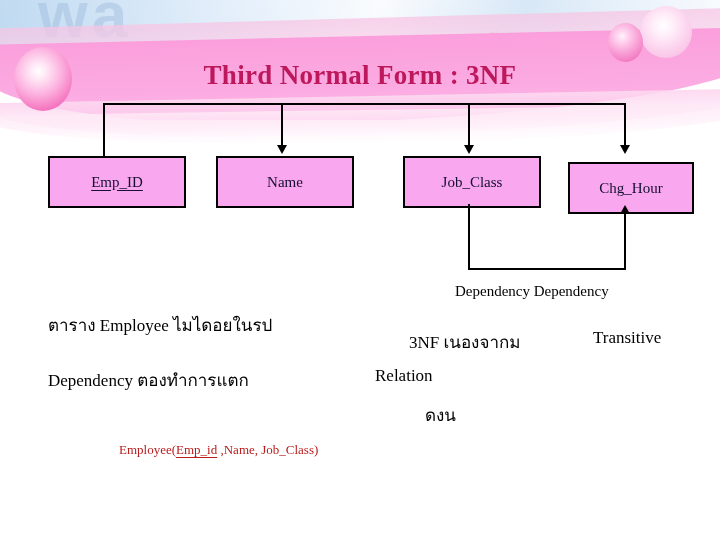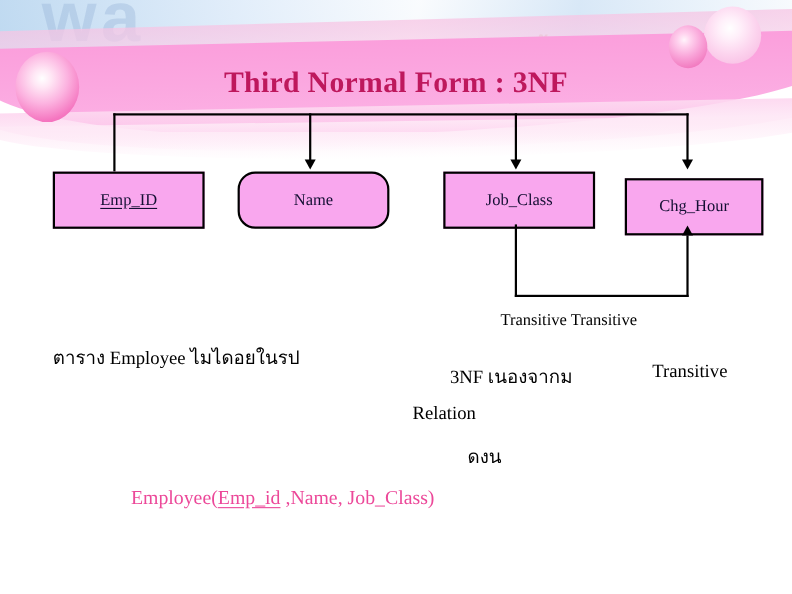--- a/index.html
+++ b/index.html
@@ -170,22 +170,22 @@
 
   
   .body-line {
     position: absolute;
     font-size: 17px;
     color: #000000;
     white-space: pre;
   }
   .schema-line {
     position: absolute;
-    font-size: 18px;
-    color: #ec4899;
+    font-size: 13px;
+    color: #b91c1c;
     white-space: pre;
   }
 </style>
 </head>
 <body>
 
 <div id="slide">
 
   <div class="bg-layer">
     <div class="bg-sky"></div>
@@ -212,41 +212,42 @@
 
   <div class="line v-line" style="left:468px; top:103px; height:44px;"></div>
   <div class="arrow-down" style="left:464px; top:145px;"></div>
 
   <div class="line v-line" style="left:624px; top:103px; height:44px;"></div>
   <div class="arrow-down" style="left:620px; top:145px;"></div>
 
   <div class="attr-box" style="left:48px; top:156px; width:134px;">
     <span class="underlined">Emp_ID</span>
   </div>
-  <div class="attr-box" style="left:216px; top:156px; width:134px;border-radius:16px;">
+  <div class="attr-box" style="left:216px; top:156px; width:134px;">
     <span>Name</span>
   </div>
   <div class="attr-box" style="left:403px; top:156px; width:134px;">
     <span>Job_Class</span>
   </div>
   <div class="attr-box" style="left:568px; top:162px; width:122px;">
     <span>Chg_Hour</span>
   </div>
 
   <div class="line v-line" style="left:468px; top:204px; height:66px;"></div>
   <div class="line h-line" style="left:468px; top:268px; width:158px;"></div>
   <div class="line v-line" style="left:624px; top:214px; height:56px;"></div>
   <div class="arrow-up" style="left:620px; top:205px;"></div>
 
-  <div class="caption" style="left:455px; top:283px;">Transitive Transitive</div>
+  <div class="caption" style="left:455px; top:283px;">Dependency Dependency</div>
 
   <div class="body-line" style="left:48px; top:311px;">ตาราง Employee ไมไดอยในรป</div>
   <div class="body-line" style="left:409px; top:328px;">3NF เนองจากม</div>
   <div class="body-line" style="left:593px; top:328px;">Transitive</div>
 
+  <div class="body-line" style="left:48px; top:366px;">Dependency ตองทำการแตก</div>
   <div class="body-line" style="left:332px; top:366px;margin-left:43px;">Relation</div>
 
   <div class="body-line" style="left:425px; top:401px;">ดงน</div>
 
   <div class="schema-line" style="left:119px; top:442px;"><span>Employee(</span><span class="underlined">Emp_id</span><span> ,Name, Job_Class)</span></div>
 
 
 </div>
 
 </body></html>

